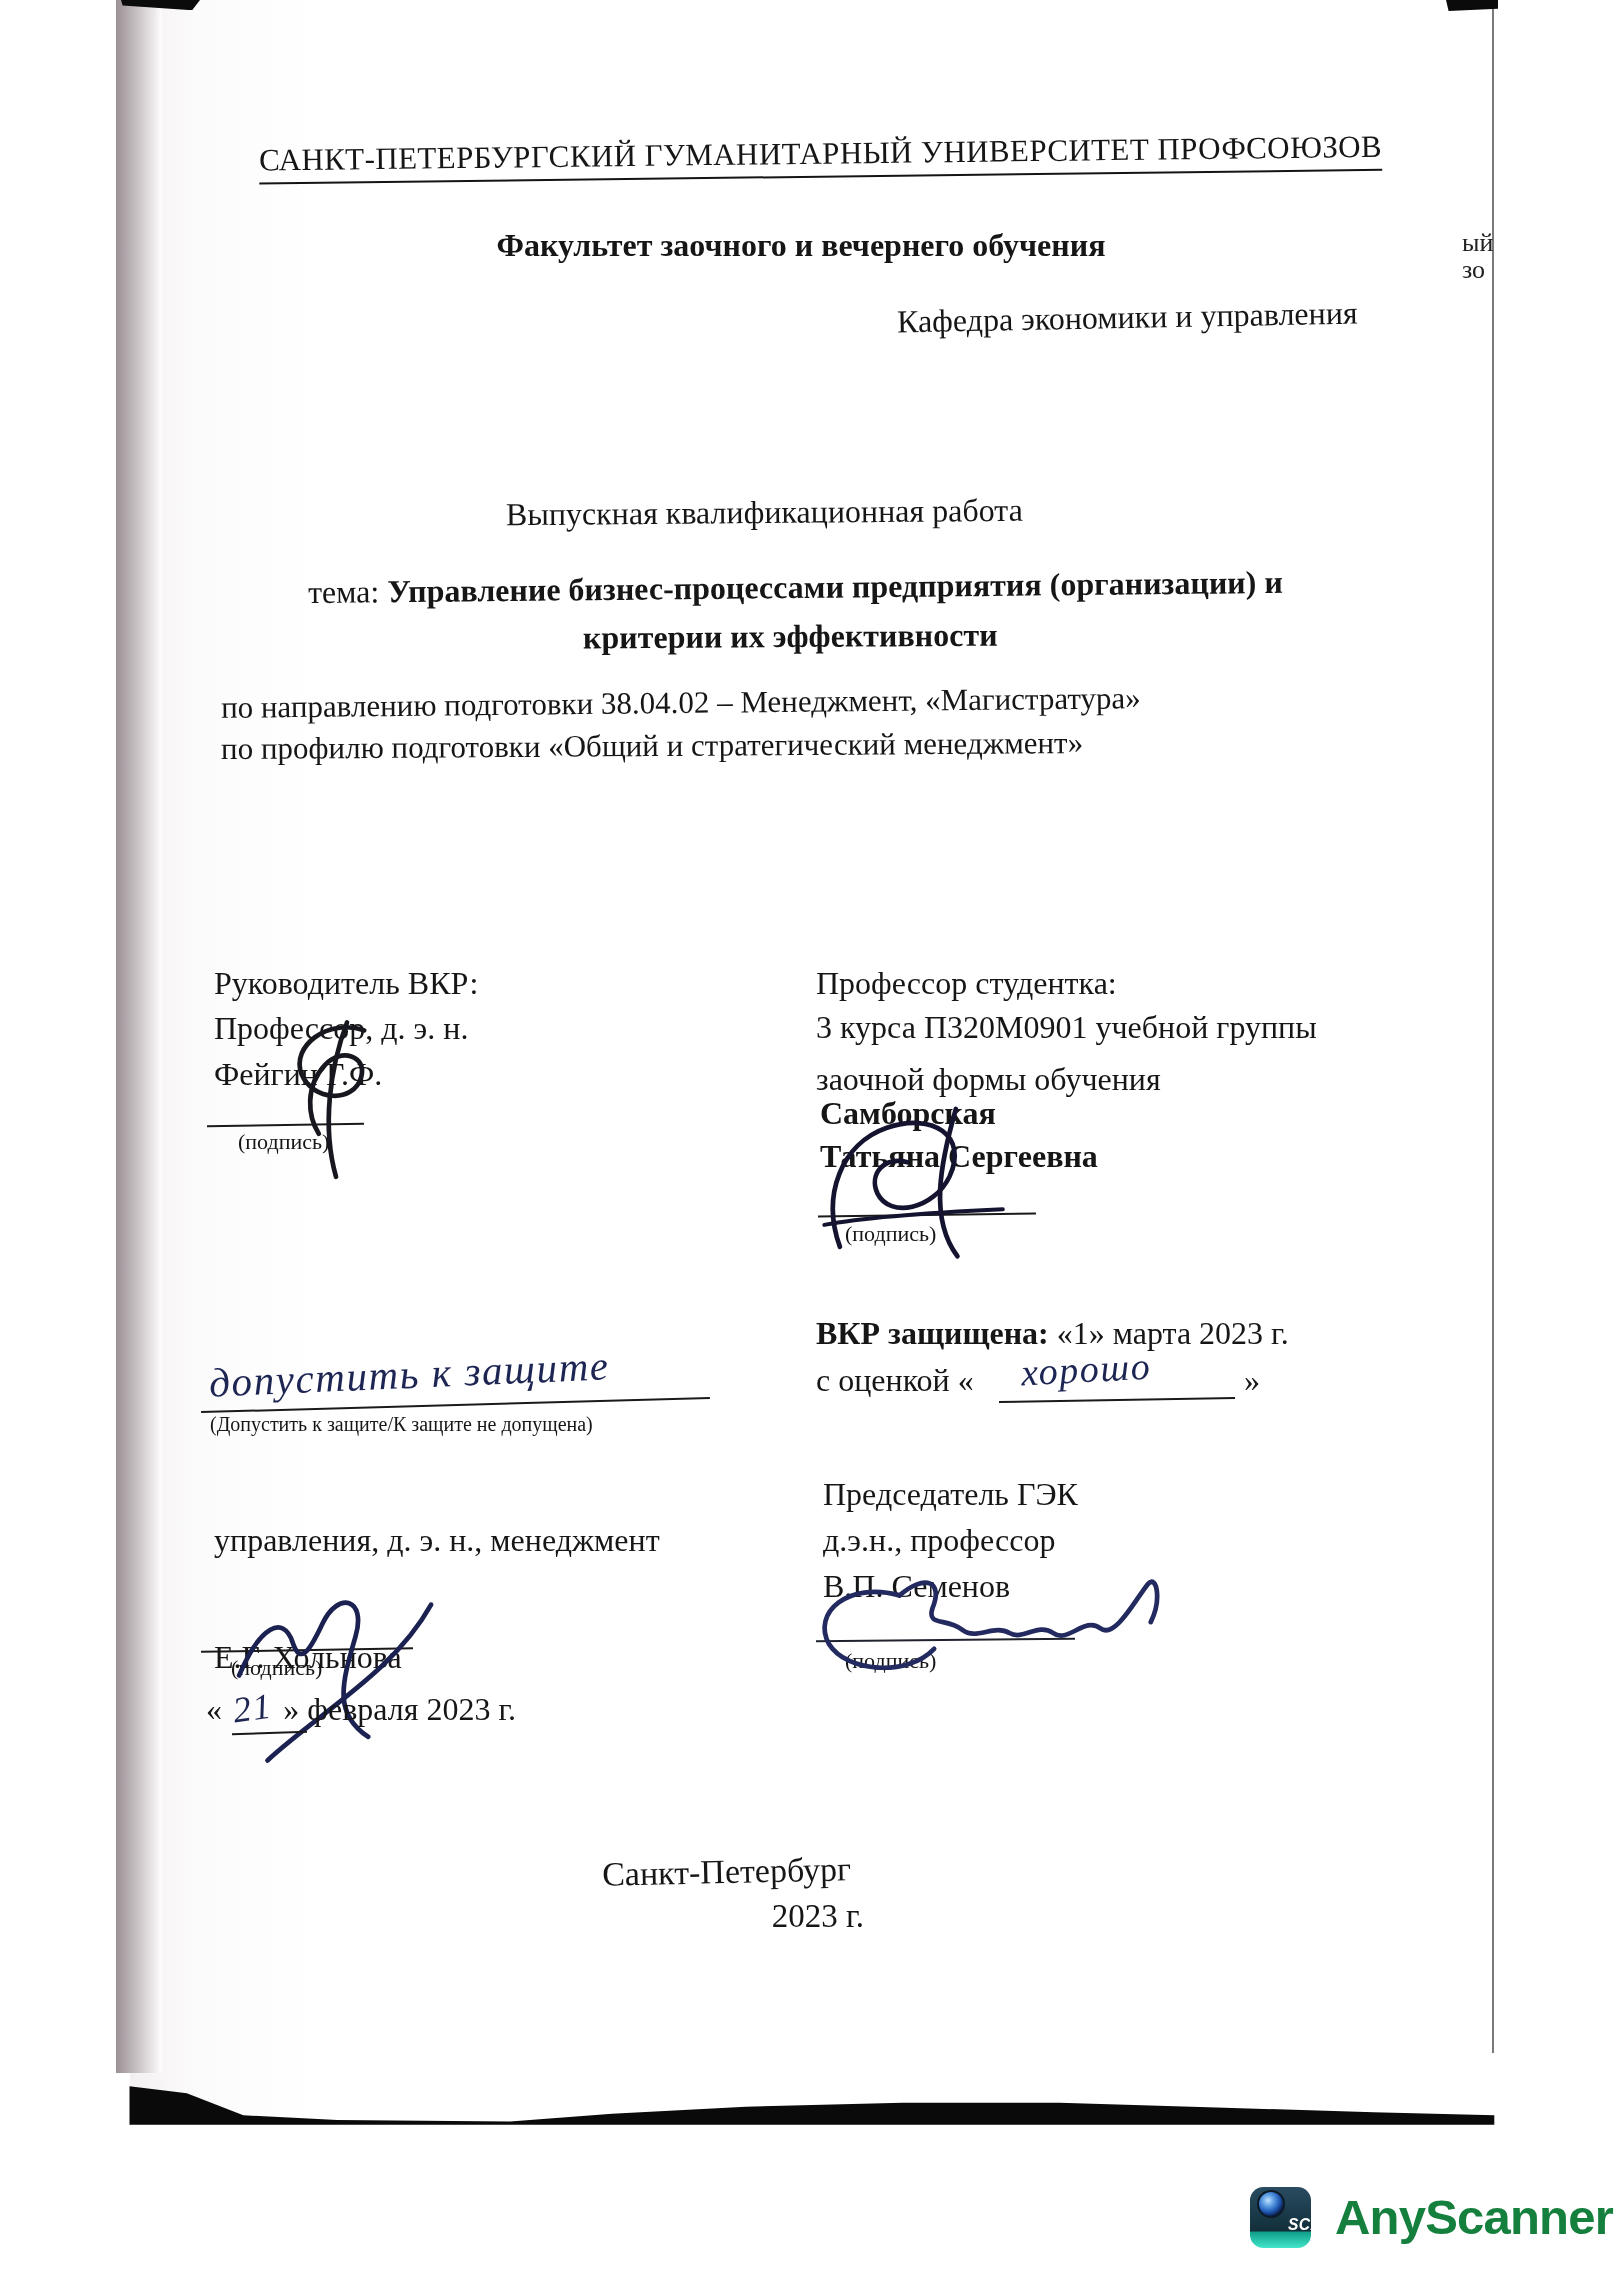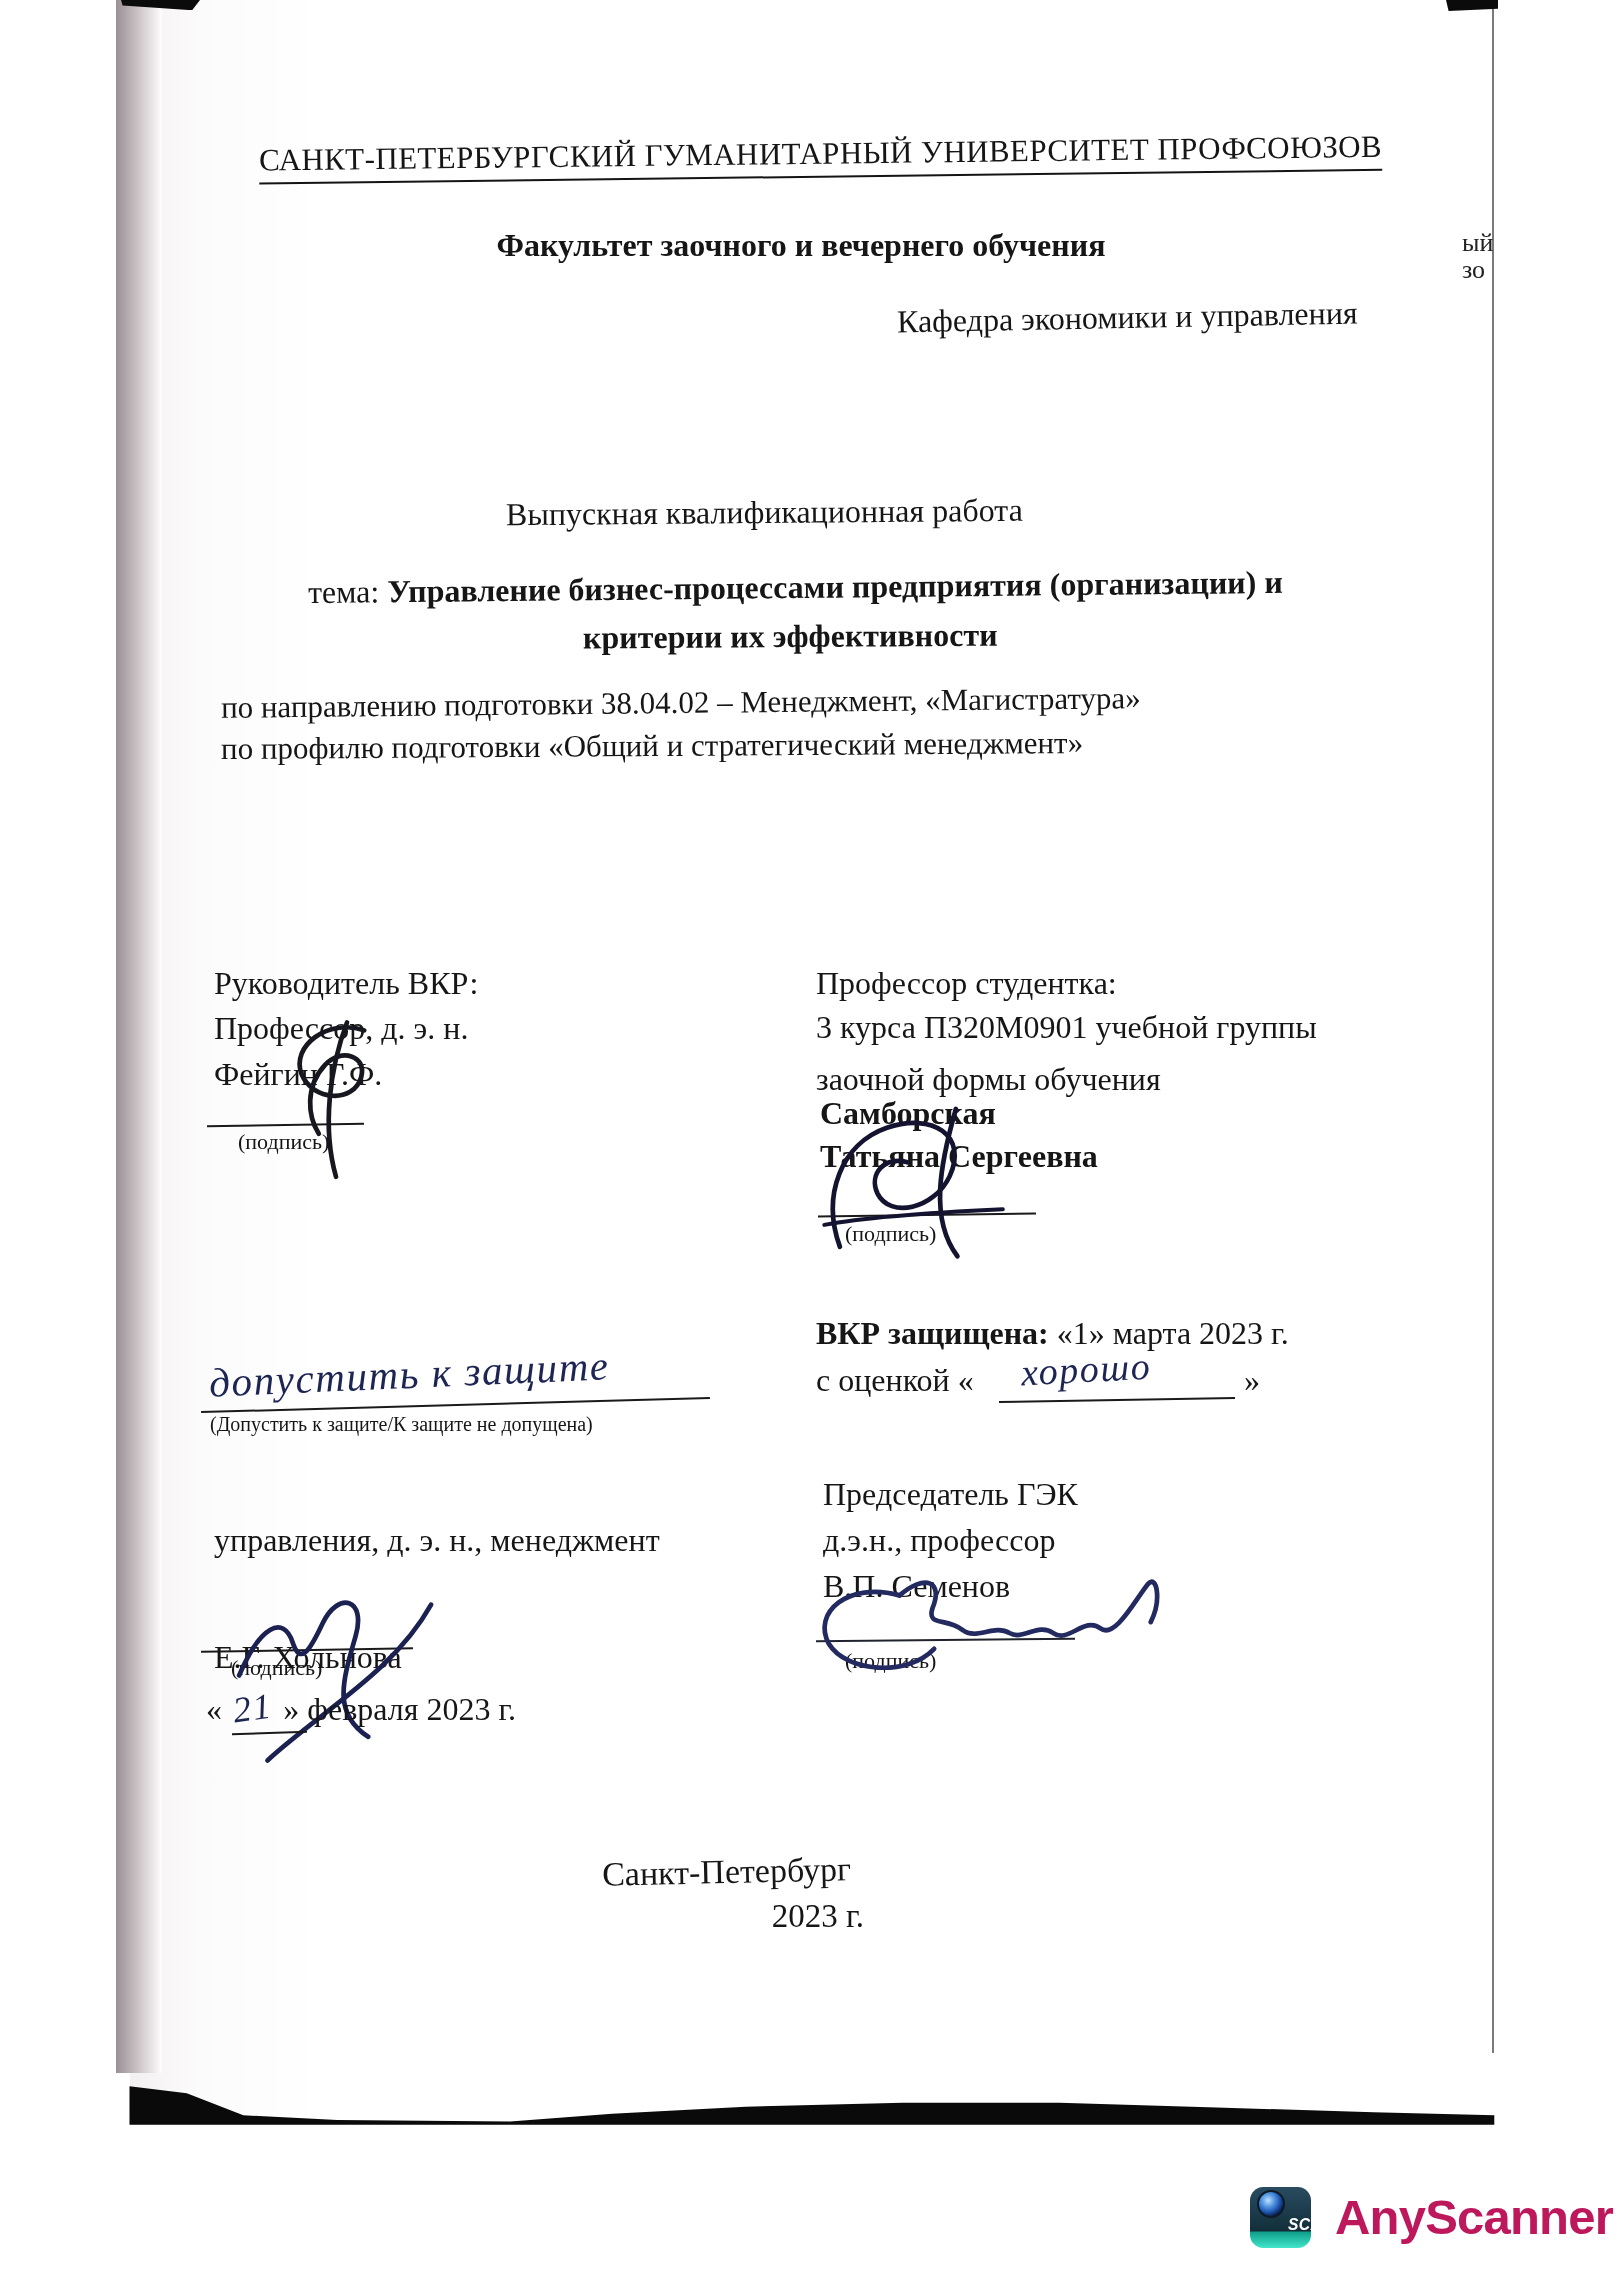--- a/index.html
+++ b/index.html
@@ -30,21 +30,21 @@
   .wm-icon{position:absolute;left:1250px;top:2187px;width:61px;height:61px;border-radius:13.3px;
            overflow:hidden;background:linear-gradient(180deg,#2a4c60 0%,#1a3a49 45%,#122e3a 72%,
            #0f9f8a 74%,#43e6ca 100%);}
   .wm-lens{position:absolute;left:7px;top:3.1px;width:28px;height:28px;border-radius:50%;
            background:radial-gradient(circle at 38% 35%,#bfe2ff 0%,#5a9be2 28%,#1c55b0 55%,#0a1736 78%,#1a2430 100%);
            border:2.4px solid #0d1b29;box-sizing:border-box;}
   .wm-scan{position:absolute;left:0;top:29px;width:100%;color:#ffffff;
            font-family:"Liberation Sans",sans-serif;font-weight:bold;font-style:italic;
            font-size:15.7px;letter-spacing:0.4px;padding-left:38px;}
   .wm-text{position:absolute;left:1335px;top:2189px;font-family:"Liberation Sans",sans-serif;
-           font-weight:bold;font-size:49px;color:#be185d;letter-spacing:-0.8px;}
+           font-weight:bold;font-size:49px;color:#15803d;letter-spacing:-0.8px;}
 </style>
 </head>
 <body>
 
 <div class="canvas">
 
   <div class="paper"></div>
   <div class="edge-left"></div>
   <div class="edge-right"></div>
   <div class="corner-tl"></div>

